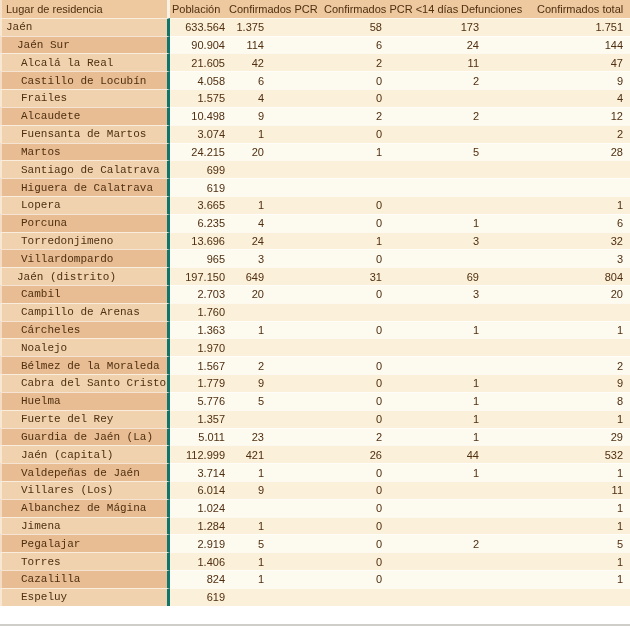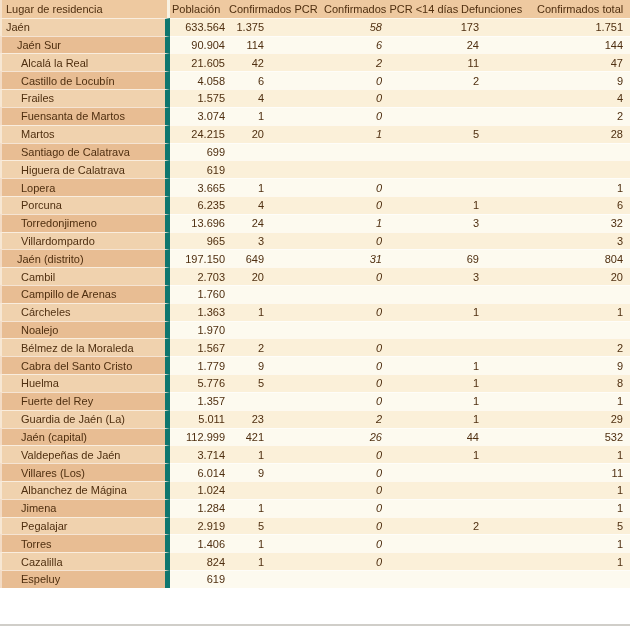--- a/index.html
+++ b/index.html
@@ -49,28 +49,29 @@
     padding-left: 4px;
     border-left: 2px solid rgba(255,255,255,0.45);
     border-right: 3px solid #f9f2e2;
   }
 
   
   tbody td { border-top: 1px solid rgba(255,255,255,0.6); }
 
   td.name {
     border-left: 2px solid rgba(255,255,255,0.45);
-    border-right: 5px solid #0f766e;
+    border-right: 3px solid #0f766e;
+    font-family: Liberation Mono, monospace;
   }
   td.num { text-align: right; }
 
   
   td.c-pob   { padding-right: 2px; text-align: right;  }
   td.c-pcr   { padding-right: 58px; }
-  td.c-pcr14 { padding-right: 77px; font-style: italic; }
+  td.c-pcr14 { padding-right: 77px; }
   td.c-def   { padding-right: 56px; }
   td.c-tot   { padding-right: 7px;  }
 
   
   .indent-0 { padding-left: 4px;  }
   .indent-1 { padding-left: 15px; }
   .indent-2 { padding-left: 19px; }
 
   
   tbody tr:nth-child(odd)  td.name { background: #f0d2ae; }
@@ -136,20 +137,28 @@
   </tr>
         <tr>
     <td class="name indent-2">Frailes</td>
     <td class="num c-pob">1.575</td>
     <td class="num c-pcr">4</td>
     <td class="num c-pcr14">0</td>
     <td class="num c-def"></td>
     <td class="num c-tot">4</td>
   </tr>
         <tr>
+    <td class="name indent-2">Alcaudete</td>
+    <td class="num c-pob">10.498</td>
+    <td class="num c-pcr">9</td>
+    <td class="num c-pcr14">2</td>
+    <td class="num c-def">2</td>
+    <td class="num c-tot">12</td>
+  </tr>
+        <tr>
     <td class="name indent-2">Fuensanta de Martos</td>
     <td class="num c-pob">3.074</td>
     <td class="num c-pcr">1</td>
     <td class="num c-pcr14">0</td>
     <td class="num c-def"></td>
     <td class="num c-tot">2</td>
   </tr>
         <tr>
     <td class="name indent-2">Martos</td>
     <td class="num c-pob">24.215</td>

